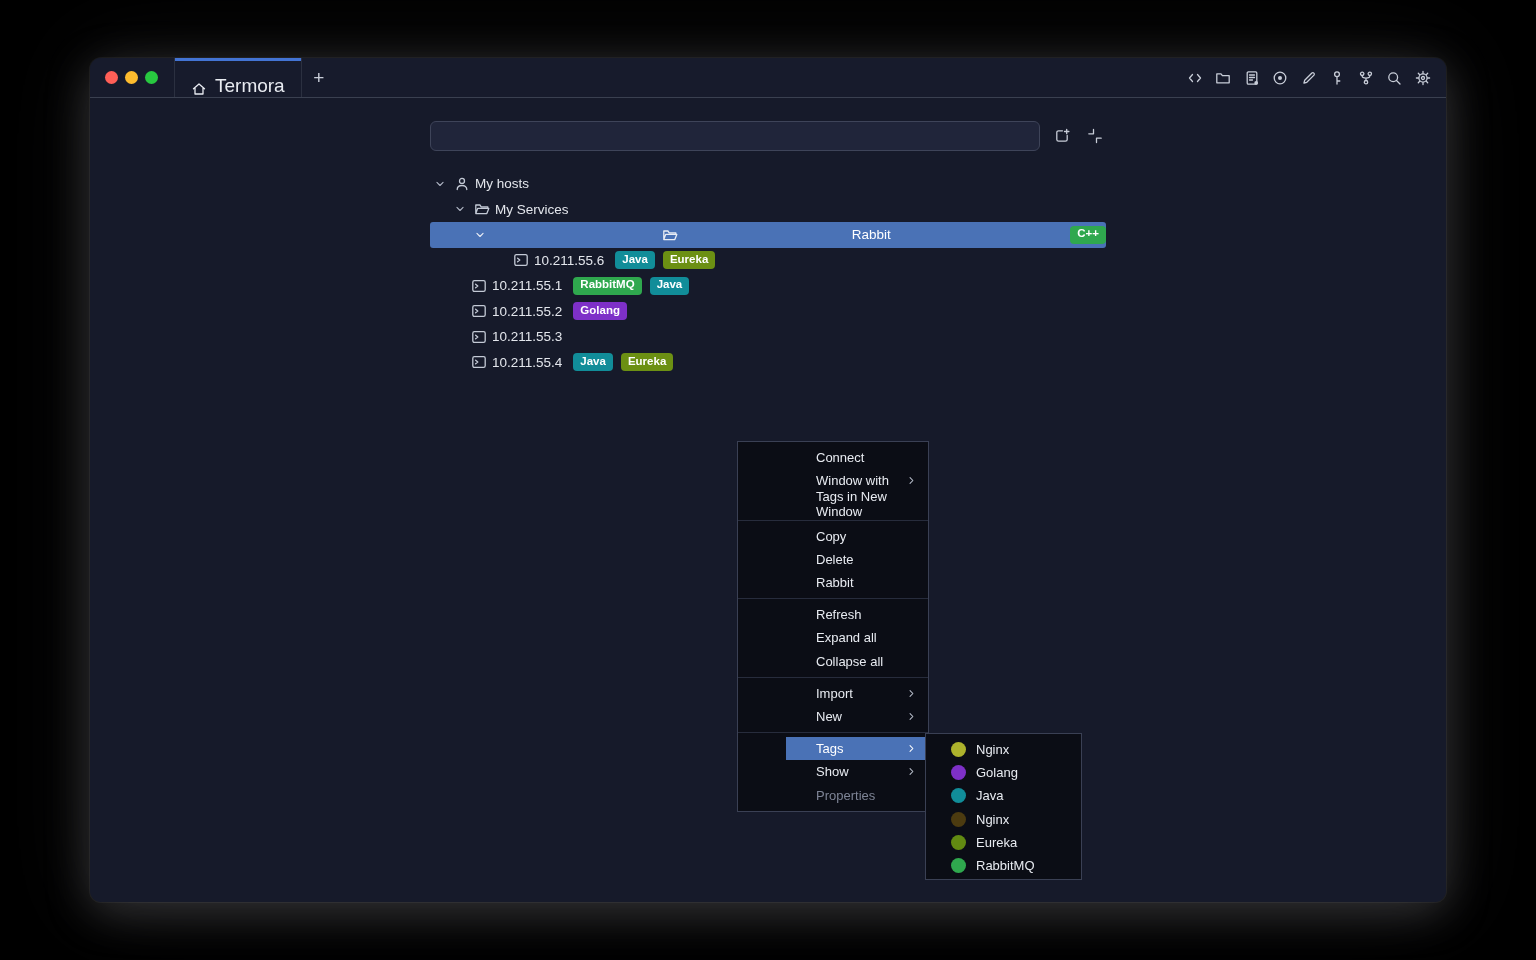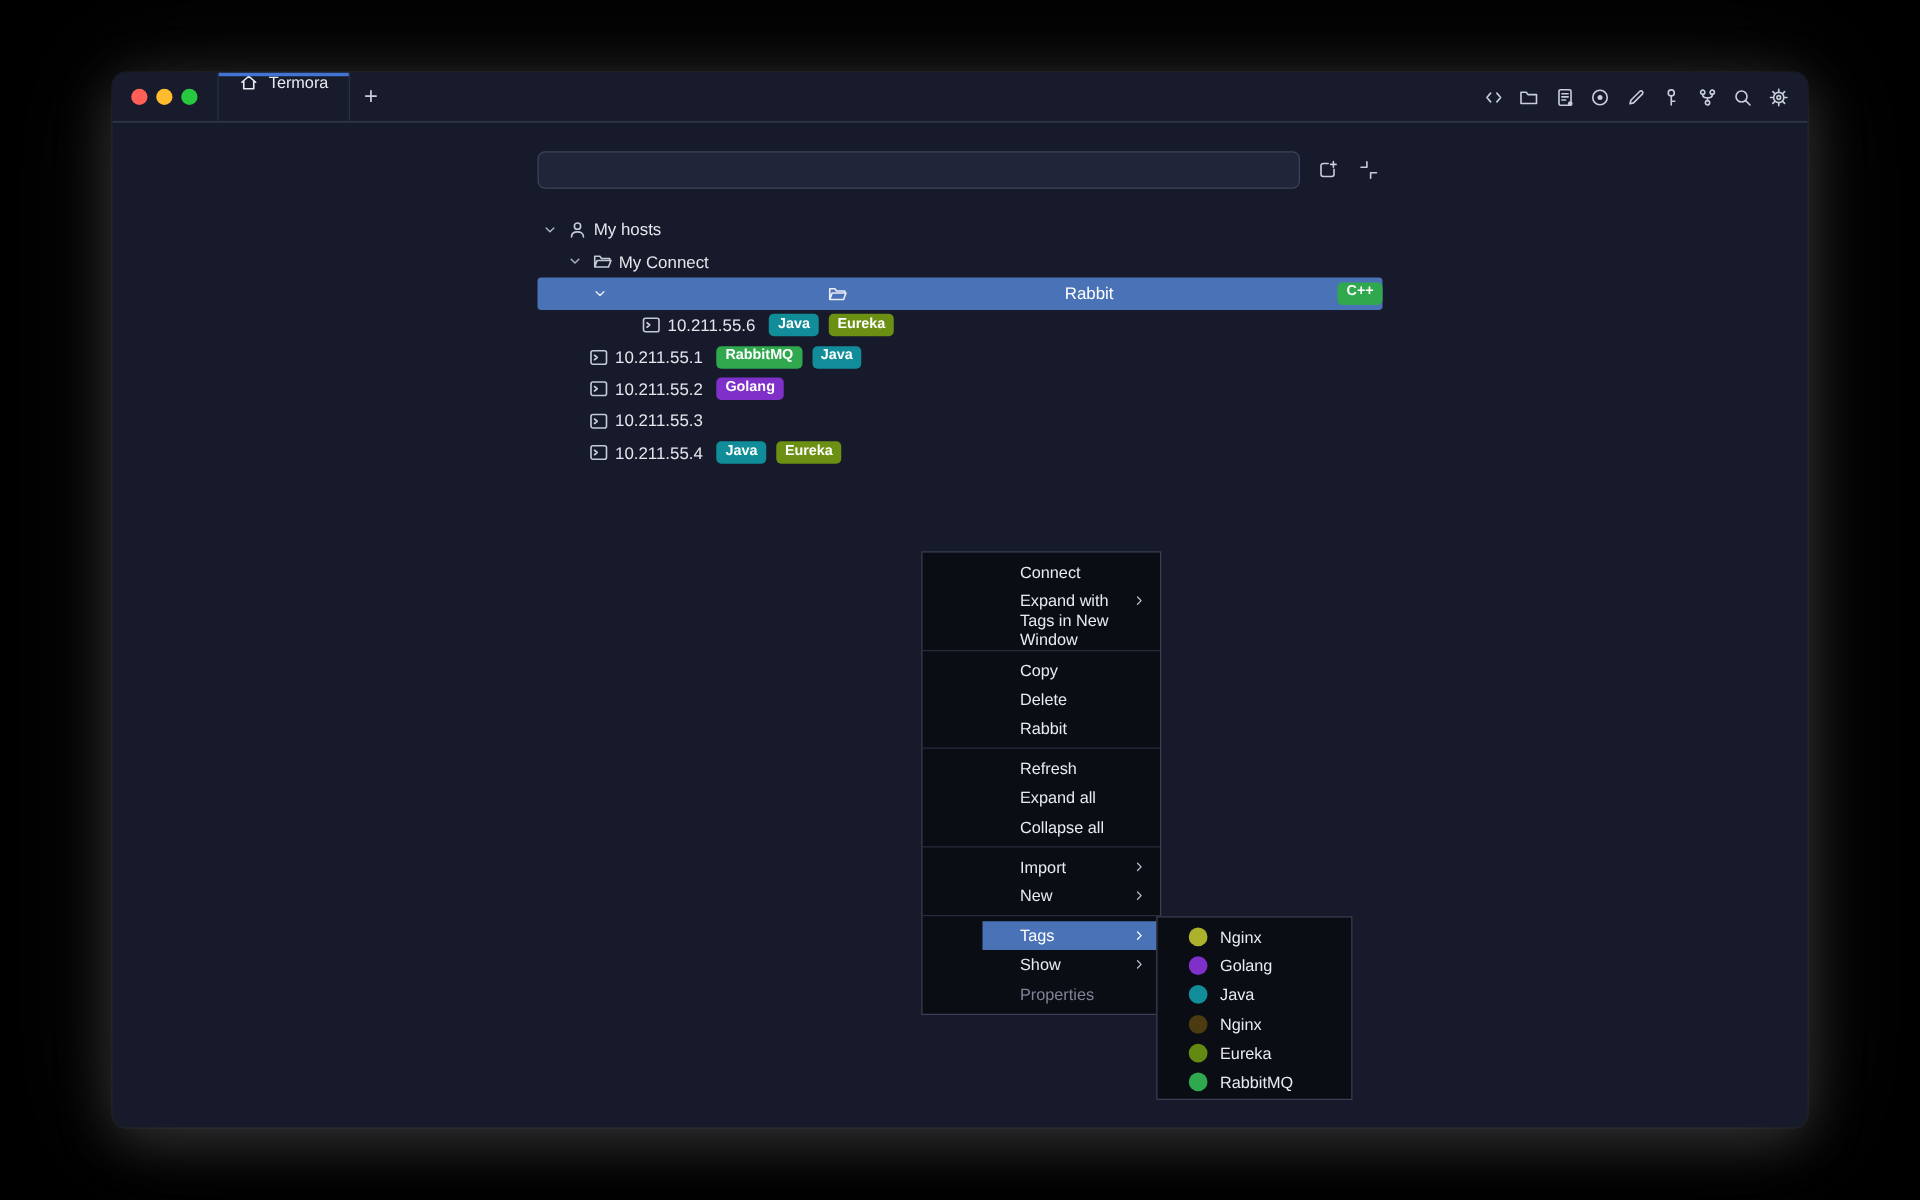--- a/index.html
+++ b/index.html
@@ -5,22 +5,22 @@
   * { margin:0; padding:0; box-sizing:border-box; }
   html,body { width:1536px; height:960px; background:#000; overflow:hidden;
               font-family:"Liberation Sans", sans-serif; }
   .window { position:absolute; left:90px; top:58px; width:1356px; height:844px;
             background:#161a2a; border-radius:11px; overflow:hidden;
             box-shadow:0 0 0 1px rgba(255,255,255,0.05), 0 10px 45px rgba(150,150,155,0.30), 0 0 90px rgba(90,90,95,0.22); }
   
   .tabbar { height:40px; display:flex; align-items:stretch; border-bottom:1px solid #3a4050; background:#171b2c; }
   .traffic { display:flex; align-items:center; gap:7px; padding:0 16px 0 15px; border-right:1px solid #2b3040; }
   .tl-dot { width:13px; height:13px; border-radius:50%; }
-  .tab { position:relative; display:flex; align-items:flex-start; gap:8px; padding:0 16px;
-         border-right:1px solid #2b3040; color:#e8ebf1; font-size:13px; }
+  .tab { position:relative; display:flex; align-items:flex-end; gap:8px; padding:0 16px;
+         border-right:1px solid #2b3040; color:#e8ebf1; font-size:19px; }
   .tab.selected::before { content:""; position:absolute; left:0; top:0; right:0; height:3px; background:#4374d4; }
   .newtab { display:flex; align-items:center; justify-content:center; width:34px; color:#c8cdd8; font-size:19px; }
   .tb-spacer { flex:1; }
   .tb-icons { display:flex; align-items:center; gap:11.5px; padding-right:15px; color:#c8cdd8; }
   .tb-btn { display:flex; width:17px; height:17px; align-items:center; justify-content:center; }
   .icon svg, .tb-btn svg { display:block; }
   
   .content { position:relative; height:803px; }
   pre.ascii { margin:66px auto 0; width:330px; font-family:"DejaVu Sans Mono", monospace;
               font-size:12px; line-height:16px; color:#cfd4dd; }
@@ -170,21 +170,21 @@
           <span class="ticon chev">
             <svg viewBox="0 0 16 16" width="14" height="14" fill="none" stroke="currentColor" stroke-width="1.3" stroke-linecap="round" stroke-linejoin="round">
               <path d="M4.5 6.2 8 9.7l3.5-3.5"></path>
             </svg>
           </span>
           <span class="ticon">
             <svg viewBox="0 0 16 16" width="16" height="16" fill="none" stroke="currentColor" stroke-width="1.3" stroke-linecap="round" stroke-linejoin="round">
               <path d="M1.8 12.6V4h4.1l1.3 1.8h6.6v1.6M1.8 12.6l1.9-5.2h11.1l-2 5.2z"></path>
             </svg>
           </span>
-          <span class="tlabel">My Connect</span>
+          <span class="tlabel">My Services</span>
         </div>
         <div class="trow selected" style="padding-left:42px">
           <span class="ticon chev">
             <svg viewBox="0 0 16 16" width="14" height="14" fill="none" stroke="currentColor" stroke-width="1.3" stroke-linecap="round" stroke-linejoin="round">
               <path d="M4.5 6.2 8 9.7l3.5-3.5"></path>
             </svg>
           </span>
           <span class="ticon">
             <svg viewBox="0 0 16 16" width="16" height="16" fill="none" stroke="currentColor" stroke-width="1.3" stroke-linecap="round" stroke-linejoin="round">
               <path d="M1.8 12.6V4h4.1l1.3 1.8h6.6v1.6M1.8 12.6l1.9-5.2h11.1l-2 5.2z"></path>
@@ -245,21 +245,21 @@
           <span class="badge" style="background:#118d99">Java</span>
           <span class="badge" style="background:#6c9013">Eureka</span>
         </div>
       </div>
 
     <div class="menu">
         <div class="mi">
           <span class="mlabel">Connect</span>
         </div>
         <div class="mi">
-          <span class="mlabel">Expand with</span>
+          <span class="mlabel">Window with</span>
           <span class="arrow">
             <svg viewBox="0 0 16 16" width="13" height="13" fill="none" stroke="currentColor" stroke-width="1.3" stroke-linecap="round" stroke-linejoin="round">
               <path d="M6.2 4.5 9.7 8l-3.5 3.5"></path>
             </svg>
           </span>
         </div>
         <div class="mi">
           <span class="mlabel">Tags in New Window</span>
         </div>
         <div class="msep"></div>

